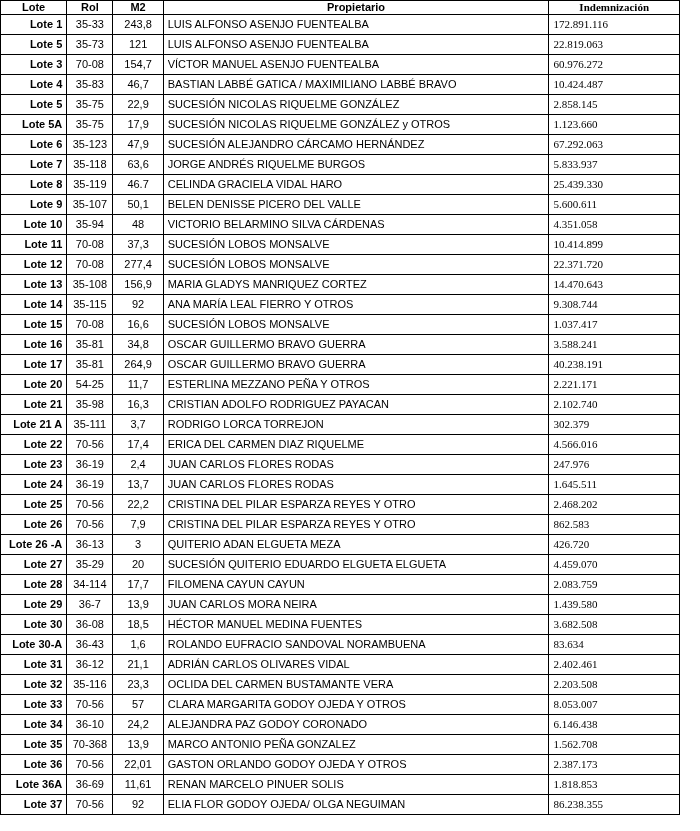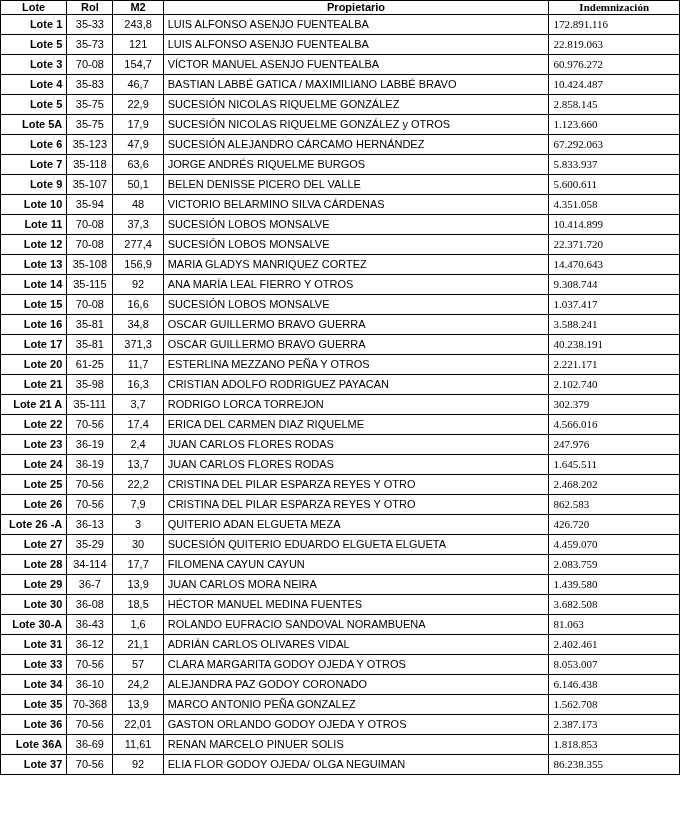--- a/index.html
+++ b/index.html
@@ -137,20 +137,27 @@
         <td class="col-indem">67.292.063</td>
       </tr>
       <tr>
         <td class="col-lote">Lote 7</td>
         <td class="col-rol">35-118</td>
         <td class="col-m2">63,6</td>
         <td class="col-prop">JORGE ANDRÉS RIQUELME BURGOS</td>
         <td class="col-indem">5.833.937</td>
       </tr>
       <tr>
+        <td class="col-lote">Lote 8</td>
+        <td class="col-rol">35-119</td>
+        <td class="col-m2">46.7</td>
+        <td class="col-prop">CELINDA GRACIELA VIDAL HARO</td>
+        <td class="col-indem">25.439.330</td>
+      </tr>
+      <tr>
         <td class="col-lote">Lote 9</td>
         <td class="col-rol">35-107</td>
         <td class="col-m2">50,1</td>
         <td class="col-prop">BELEN DENISSE PICERO DEL VALLE</td>
         <td class="col-indem">5.600.611</td>
       </tr>
       <tr>
         <td class="col-lote">Lote 10</td>
         <td class="col-rol">35-94</td>
         <td class="col-m2">48</td>
@@ -195,27 +202,27 @@
       <tr>
         <td class="col-lote">Lote 16</td>
         <td class="col-rol">35-81</td>
         <td class="col-m2">34,8</td>
         <td class="col-prop">OSCAR GUILLERMO BRAVO GUERRA</td>
         <td class="col-indem">3.588.241</td>
       </tr>
       <tr>
         <td class="col-lote">Lote 17</td>
         <td class="col-rol">35-81</td>
-        <td class="col-m2">371,3</td>
+        <td class="col-m2">264,9</td>
         <td class="col-prop">OSCAR GUILLERMO BRAVO GUERRA</td>
         <td class="col-indem">40.238.191</td>
       </tr>
       <tr>
         <td class="col-lote">Lote 20</td>
-        <td class="col-rol">61-25</td>
+        <td class="col-rol">54-25</td>
         <td class="col-m2">11,7</td>
         <td class="col-prop">ESTERLINA MEZZANO PEÑA Y OTROS</td>
         <td class="col-indem">2.221.171</td>
       </tr>
       <tr>
         <td class="col-lote">Lote 21</td>
         <td class="col-rol">35-98</td>
         <td class="col-m2">16,3</td>
         <td class="col-prop">CRISTIAN ADOLFO RODRIGUEZ PAYACAN</td>
         <td class="col-indem">2.102.740</td>
@@ -265,21 +272,21 @@
       <tr>
         <td class="col-lote">Lote 26 -A</td>
         <td class="col-rol">36-13</td>
         <td class="col-m2">3</td>
         <td class="col-prop">QUITERIO ADAN ELGUETA MEZA</td>
         <td class="col-indem">426.720</td>
       </tr>
       <tr>
         <td class="col-lote">Lote 27</td>
         <td class="col-rol">35-29</td>
-        <td class="col-m2">30</td>
+        <td class="col-m2">20</td>
         <td class="col-prop">SUCESIÓN QUITERIO EDUARDO ELGUETA ELGUETA</td>
         <td class="col-indem">4.459.070</td>
       </tr>
       <tr>
         <td class="col-lote">Lote 28</td>
         <td class="col-rol">34-114</td>
         <td class="col-m2">17,7</td>
         <td class="col-prop">FILOMENA CAYUN CAYUN</td>
         <td class="col-indem">2.083.759</td>
       </tr>
@@ -295,30 +302,37 @@
         <td class="col-rol">36-08</td>
         <td class="col-m2">18,5</td>
         <td class="col-prop">HÉCTOR MANUEL MEDINA FUENTES</td>
         <td class="col-indem">3.682.508</td>
       </tr>
       <tr>
         <td class="col-lote">Lote 30-A</td>
         <td class="col-rol">36-43</td>
         <td class="col-m2">1,6</td>
         <td class="col-prop">ROLANDO EUFRACIO SANDOVAL NORAMBUENA</td>
-        <td class="col-indem">81.063</td>
+        <td class="col-indem">83.634</td>
       </tr>
       <tr>
         <td class="col-lote">Lote 31</td>
         <td class="col-rol">36-12</td>
         <td class="col-m2">21,1</td>
         <td class="col-prop">ADRIÁN CARLOS OLIVARES VIDAL</td>
         <td class="col-indem">2.402.461</td>
       </tr>
       <tr>
+        <td class="col-lote">Lote 32</td>
+        <td class="col-rol">35-116</td>
+        <td class="col-m2">23,3</td>
+        <td class="col-prop">OCLIDA DEL CARMEN BUSTAMANTE VERA</td>
+        <td class="col-indem">2.203.508</td>
+      </tr>
+      <tr>
         <td class="col-lote">Lote 33</td>
         <td class="col-rol">70-56</td>
         <td class="col-m2">57</td>
         <td class="col-prop">CLARA MARGARITA GODOY OJEDA Y OTROS</td>
         <td class="col-indem">8.053.007</td>
       </tr>
       <tr>
         <td class="col-lote">Lote 34</td>
         <td class="col-rol">36-10</td>
         <td class="col-m2">24,2</td>

